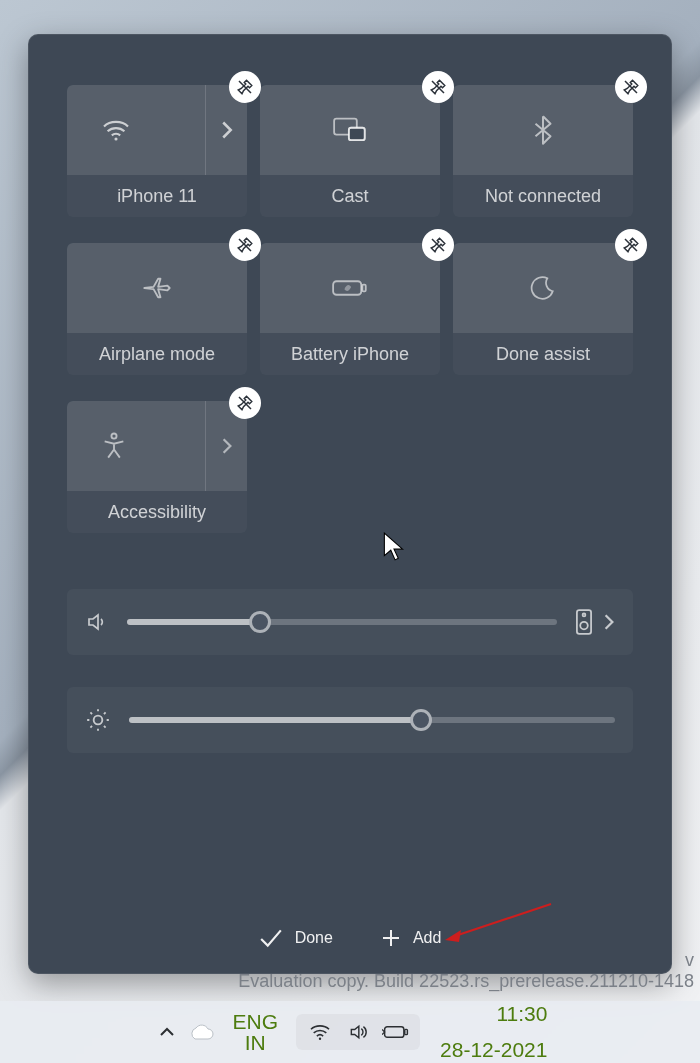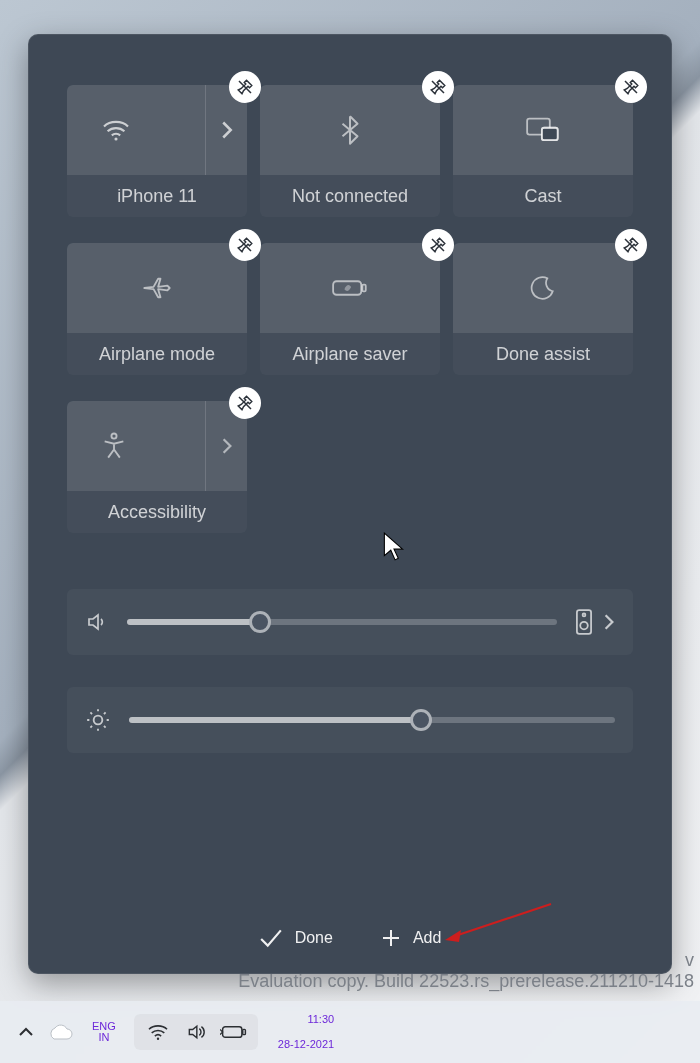--- a/index.html
+++ b/index.html
@@ -153,24 +153,24 @@
   }
 
   .taskbar {
     position: absolute;
     left: 0; right: 0; bottom: 0;
     height: 62px;
     background: rgba(232,236,241,0.88);
     backdrop-filter: blur(1px);
     display: flex;
     align-items: center;
-    justify-content: flex-start;
+    justify-content: center;
     padding: 0 12px;
-    color: #6d28d9;
-    font-size: 11px;
+    color: #4d7c0f;
+    font-size: 21px;
   }
   .tray-group { display: flex; align-items: center; gap: 6px; }
   .lang { display: flex; flex-direction: column; align-items: center; line-height: 1; margin: 0 12px;}
   .clock { display: flex; flex-direction: column; align-items: flex-end; line-height: 1.15; margin-left: 14px; gap: 12px; }
   .tray-icon { width: 28px; height: 28px; display: flex; align-items: center; justify-content: center; }
   .tray-sys { background: rgba(0,0,0,0.04); border-radius: 6px; padding: 4px 10px; display:flex; gap:10px; align-items:center; }
 
   .cursor {
     position: absolute;
     left: 383px;
@@ -223,39 +223,20 @@
       <div class="unpin">
         <span class="icon">
           <svg width="18" height="18" viewBox="0 0 24 24">
               <path d="M4 4 L20 20" stroke="#2d333b" stroke-width="2"></path>
               <path d="M14 3 L21 10 L18 13 L16 11 L10 17 L8 21 L3 16 L7 14 L13 8 L11 6 Z" fill="none" stroke="#2d333b" stroke-width="2"></path>
             </svg>
         </span>
       </div>
       <div class="tile-icon">
         <span class="icon">
-          <svg width="20" height="30" viewBox="0 0 14 24" fill="none" stroke="rgba(255,255,255,0.6)" stroke-width="1.6" stroke-linejoin="round">
-            <path d="M7 1 L7 23 L13 17 L1 7 M7 1 L13 7 L1 17"></path>
-          </svg>
-        </span>
-      </div>
-      <div class="tile-label">Not connected</div>
-    </div>
-
-    <div class="tile">
-      <div class="unpin">
-        <span class="icon">
-          <svg width="18" height="18" viewBox="0 0 24 24">
-              <path d="M4 4 L20 20" stroke="#2d333b" stroke-width="2"></path>
-              <path d="M14 3 L21 10 L18 13 L16 11 L10 17 L8 21 L3 16 L7 14 L13 8 L11 6 Z" fill="none" stroke="#2d333b" stroke-width="2"></path>
-            </svg>
-        </span>
-      </div>
-      <div class="tile-icon">
-        <span class="icon">
           <svg width="34" height="26" viewBox="0 0 30 22" fill="none" stroke="rgba(255,255,255,0.6)" stroke-width="1.6">
             <rect x="1" y="1" width="20" height="14" rx="2"></rect>
               <rect x="14" y="9" width="14" height="11" rx="2" fill="#3e4855"></rect>
               <rect x="14" y="9" width="14" height="11" rx="2"></rect>
           </svg>
         </span>
       </div>
       <div class="tile-label">Cast</div>
     </div>
 
@@ -263,20 +244,39 @@
       <div class="unpin">
         <span class="icon">
           <svg width="18" height="18" viewBox="0 0 24 24">
               <path d="M4 4 L20 20" stroke="#2d333b" stroke-width="2"></path>
               <path d="M14 3 L21 10 L18 13 L16 11 L10 17 L8 21 L3 16 L7 14 L13 8 L11 6 Z" fill="none" stroke="#2d333b" stroke-width="2"></path>
             </svg>
         </span>
       </div>
       <div class="tile-icon">
         <span class="icon">
+          <svg width="20" height="30" viewBox="0 0 14 24" fill="none" stroke="rgba(255,255,255,0.6)" stroke-width="1.6" stroke-linejoin="round">
+            <path d="M7 1 L7 23 L13 17 L1 7 M7 1 L13 7 L1 17"></path>
+          </svg>
+        </span>
+      </div>
+      <div class="tile-label">Not connected</div>
+    </div>
+
+    <div class="tile">
+      <div class="unpin">
+        <span class="icon">
+          <svg width="18" height="18" viewBox="0 0 24 24">
+              <path d="M4 4 L20 20" stroke="#2d333b" stroke-width="2"></path>
+              <path d="M14 3 L21 10 L18 13 L16 11 L10 17 L8 21 L3 16 L7 14 L13 8 L11 6 Z" fill="none" stroke="#2d333b" stroke-width="2"></path>
+            </svg>
+        </span>
+      </div>
+      <div class="tile-icon">
+        <span class="icon">
           <svg width="30" height="26" viewBox="0 0 26 22" fill="none" stroke="rgba(255,255,255,0.6)" stroke-width="1.6" stroke-linejoin="round">
             <path d="M2 11 L10 10 L14 3 L16 3 L14 10 L22 9 L24 11 L22 13 L14 12 L16 19 L14 19 L10 12 Z"></path>
           </svg>
         </span>
       </div>
       <div class="tile-label">Airplane mode</div>
     </div>
 
     <div class="tile">
       <div class="unpin">
@@ -289,21 +289,21 @@
       </div>
       <div class="tile-icon">
         <span class="icon">
           <svg width="36" height="22" viewBox="0 0 32 18" fill="none" stroke="rgba(255,255,255,0.6)" stroke-width="1.6">
             <rect x="1" y="3" width="25" height="12" rx="3"></rect>
               <rect x="27" y="6" width="3" height="6" rx="1"></rect>
             <path d="M11 10 Q14 4 17 8 Q14 14 11 10 Z" fill="rgba(255,255,255,0.35)" stroke="none"></path>
           </svg>
         </span>
       </div>
-      <div class="tile-label">Airplane saver</div>
+      <div class="tile-label">Battery iPhone</div>
     </div>
 
     <div class="tile">
       <div class="unpin">
         <span class="icon">
           <svg width="18" height="18" viewBox="0 0 24 24">
               <path d="M4 4 L20 20" stroke="#2d333b" stroke-width="2"></path>
               <path d="M14 3 L21 10 L18 13 L16 11 L10 17 L8 21 L3 16 L7 14 L13 8 L11 6 Z" fill="none" stroke="#2d333b" stroke-width="2"></path>
             </svg>
         </span>

